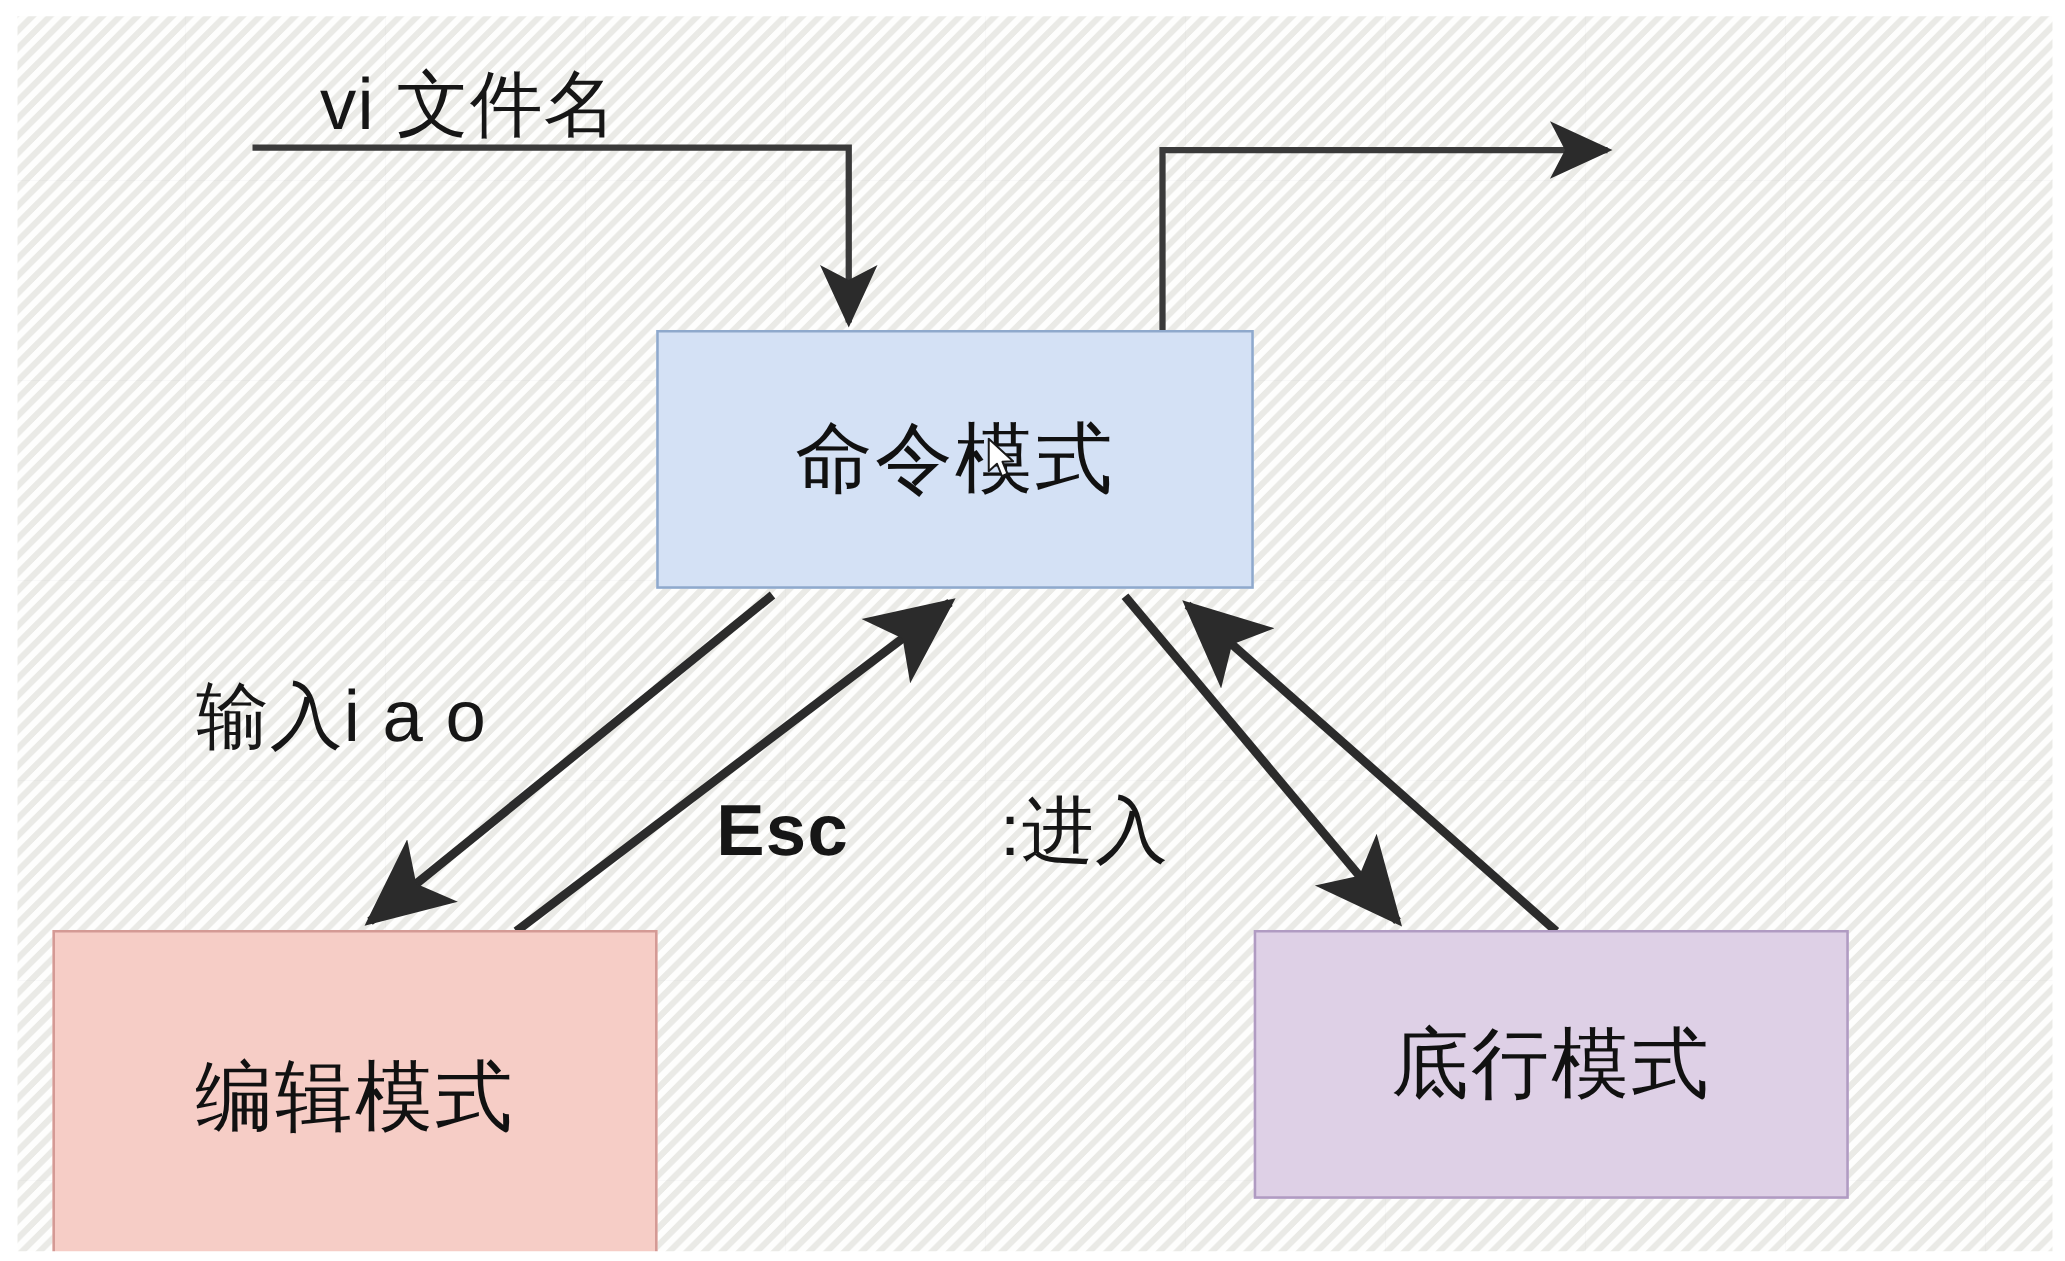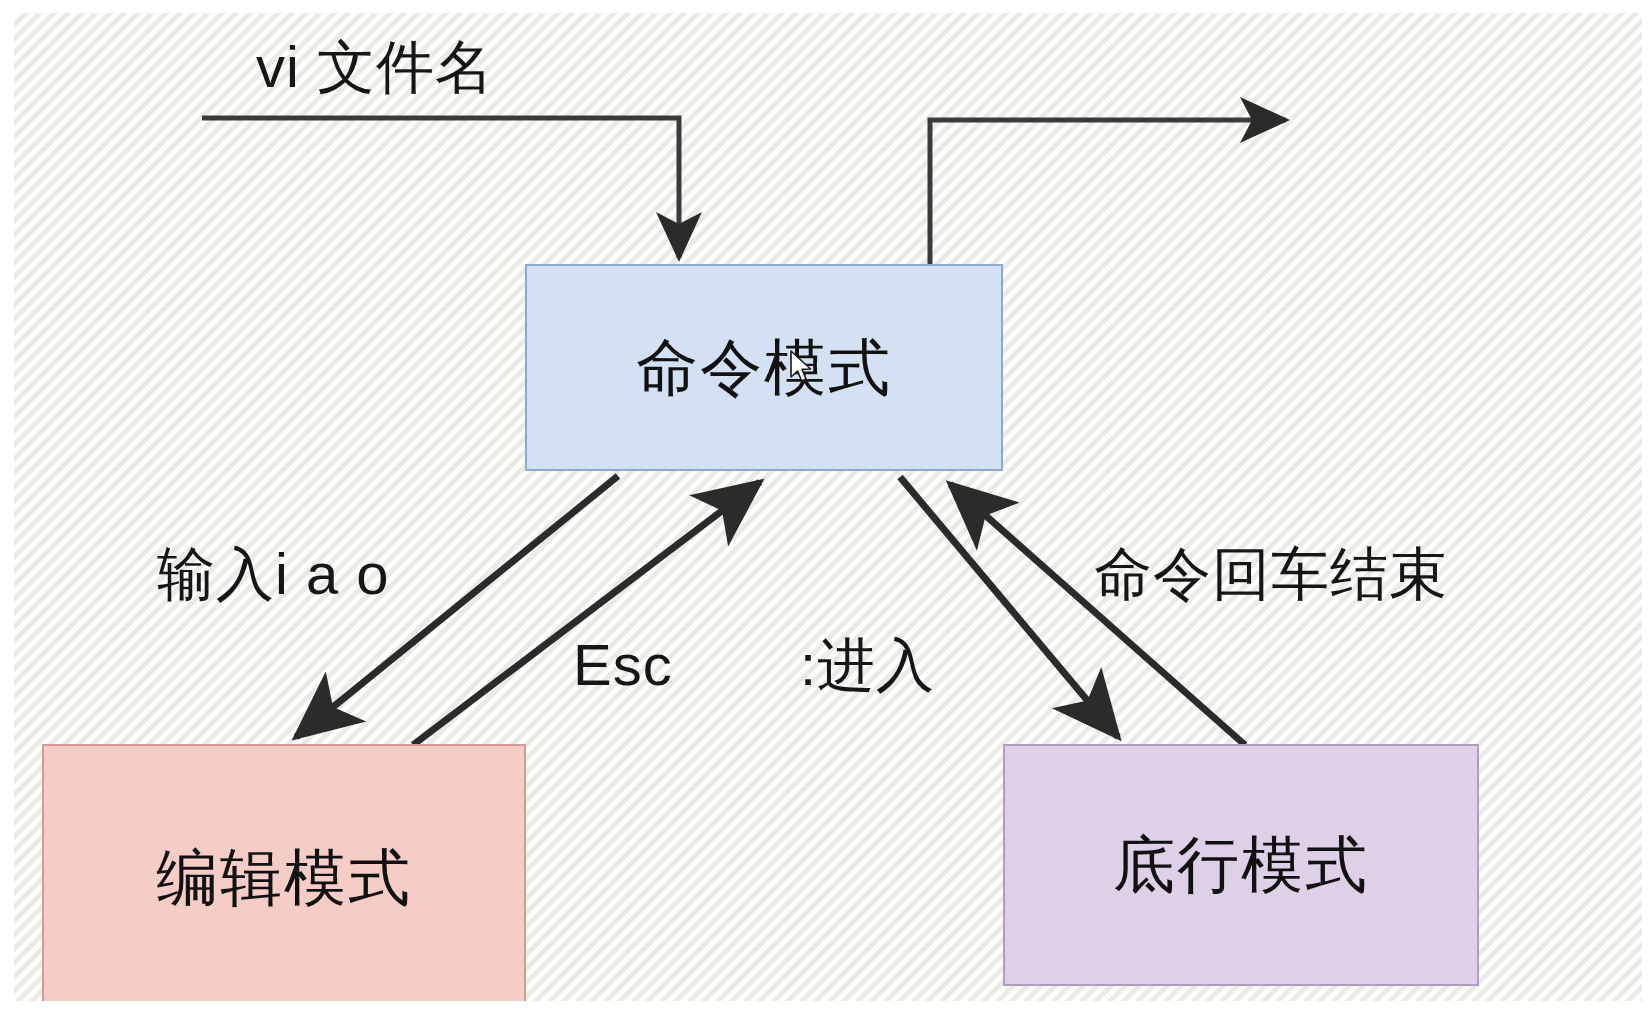--- a/index.html
+++ b/index.html
@@ -95,37 +95,37 @@
     width: 484px;
     height: 268px;
     background: #f6cdc6;
     border-color: #d49a95;
     text-align: right;
   }
   #node-lastline {
     left: 1003px;
     top: 744px;
     width: 476px;
-    height: 242px;
+    height: 215px;
     background: #ded0e6;
     border-color: #b09bc2;
   }
   .edge-label {
     position: absolute;
     font-size: 58px;
     color: #161616;
     white-space: nowrap;
     line-height: 1;
     letter-spacing: 1px;
   }
-  #label-vi        { left: 256px;  top: 38px; }
+  #label-vi        { left: 256px;  top: 55px; }
   #label-wq        { left: 948px;  top: 38px; }
   #label-input-iao { left: 140px;  top: 545px; margin-left: 17px; }
   #label-cmd-end   { left: 1094px; top: 545px; }
-  #label-esc       { left: 573px;  top: 636px; }
+  #label-esc       { left: 573px;  top: 636px; font-weight: bold; }
   #label-enter     { left: 800px;  top: 636px; }
 
   
   #mouse-cursor {
     position: absolute;
     left: 789px;
     top: 350px;
     width: 26px;
     height: 36px;
   }
@@ -171,21 +171,20 @@
 
   <div class="edge-label" id="label-vi">vi 文件名</div>
 
 
   <div class="edge-label" id="label-input-iao">输入i a o</div>
 
   <div class="edge-label" id="label-esc">Esc</div>
 
   <div class="edge-label" id="label-enter">:进入</div>
 
-  <div class="edge-label" id="label-cmd-end">命令回车结束</div>
 
   <svg id="mouse-cursor" viewBox="0 0 26 36">
     <path d="M2,1 L2,27 L8.6,21 L12.6,31 L17,29 L13,19.4 L21.5,19 Z" fill="#ffffff" stroke="#1a1a1a" stroke-width="1.6" stroke-linejoin="round"></path>
   </svg>
 
   <div id="paper-edge-left"></div>
   <div id="paper-edge-top"></div>
   <div id="paper-edge-right"></div>
   <div id="paper-edge-bottom"></div>
 

